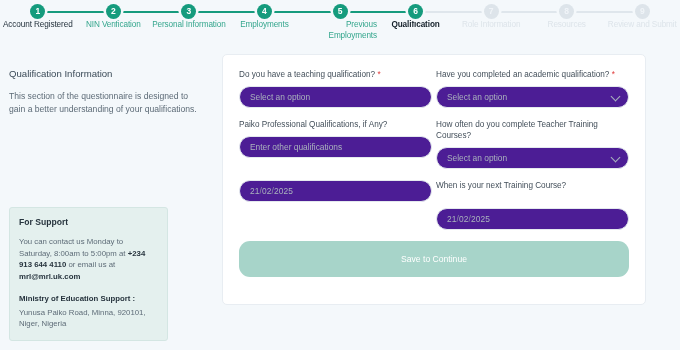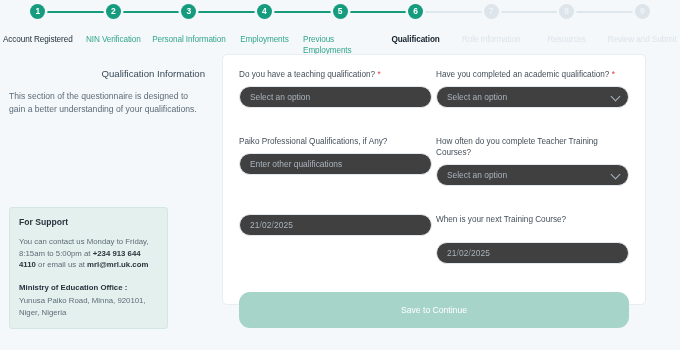--- a/index.html
+++ b/index.html
@@ -58,45 +58,44 @@
     line-height: 15px;
     text-align: center;
     font-weight: bold;
     box-shadow: 0 0 0 2.5px #f4f8fb;
   }
   .step.inactive .circle {
     background: #dde4ea;
     color: #f0f4f8;
   }
   .step .label {
-    margin-top: 15px;
+    margin-top: 0;
     font-size: 8.2px;
     line-height: 11px;
-    text-align: left;
+    text-align: right;
     color: #2fa58c;
     max-width: 74px;
     letter-spacing: -0.1px;
   }
   .step.done .label { color: #34a68d; }
   .step.first .label { color: #1d2b36; font-weight: normal; }
   .step.current .label { color: #14202a; font-weight: bold; }
   .step.inactive .label { color: #dde4ea; }
 
   
   .left-col {
     position: absolute;
     left: 9px;
     top: 68px;
     width: 196px;
   }
   .side-title {
     font-size: 9.6px;
     color: #3a4a57;
     margin-bottom: 11px;
-    text-align: right;
   }
   .side-desc {
     font-size: 8.6px;
     line-height: 13px;
     color: #5d6b77;
   }
   .support-box {
     position: absolute;
     left: 9px;
     top: 207px;
@@ -148,39 +147,39 @@
   .required-note {
     font-size: 8.2px;
     color: #56636e;
     margin-bottom: 14px;
   }
   .required-note .star { color: #e03b3b; }
 
   .row {
     display: flex;
     gap: 4px;
-    margin-bottom: 28px;
+    margin-bottom: 11px;
   }
   .field { flex: 1 1 0; min-width: 0; }
   .f-label {
     font-size: 8.2px;
     line-height: 11px;
     color: #434f5a;
     margin-bottom: 6px;
     min-height: 11px;
   }
   .f-label .star { color: #e03b3b; }
   .f-label.two-line { min-height: 22px; }
 
   .control {
     position: relative;
     height: 22px;
     border: 1px solid #e4e9ee;
     border-radius: 11px;
-    background: #404040;
+    background: #4c1d95;
     display: flex;
     align-items: center;
     padding: 0 10px;
     box-sizing: border-box;
   }
   .control .val {
     font-size: 8.4px;
     color: #5c6976;
   }
   .control.placeholder .val { color: #aab3bd; }
@@ -264,23 +263,23 @@
   </div>
 </div>
 
 <div class="left-col">
   <div class="side-title">Qualification Information</div>
   <div class="side-desc">This section of the questionnaire is designed to gain a better understanding of your qualifications.</div>
 </div>
 
 <div class="support-box">
   <div class="support-title">For Support</div>
-  <div class="support-text"><span>You can contact us Monday to Friday, 8:15am to 5:00pm at </span><b>+234 913 644 4110</b><span> or email us at </span><b>mrl@mrl.uk.com</b></div>
+  <div class="support-text"><span>You can contact us Monday to Saturday, 8:00am to 5:00pm at </span><b>+234 913 644 4110</b><span> or email us at </span><b>mrl@mrl.uk.com</b></div>
   <div class="support-office">
-    <span class="t">Ministry of Education Office :</span>
+    <span class="t">Ministry of Education Support :</span>
     <span>Yunusa Paiko Road, Minna, 920101, Niger, Nigeria</span>
   </div>
 </div>
 
 <div class="card">
 
 
   <div class="row">
     <div class="field">
       <div class="f-label"><span>Do you have a teaching qualification?</span>

